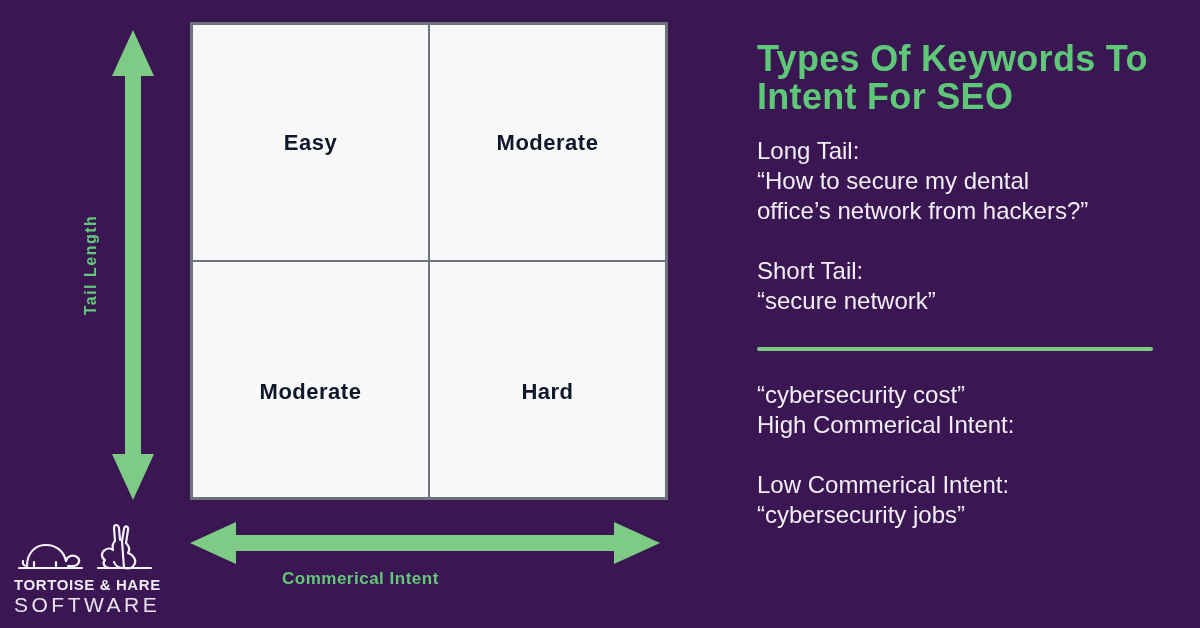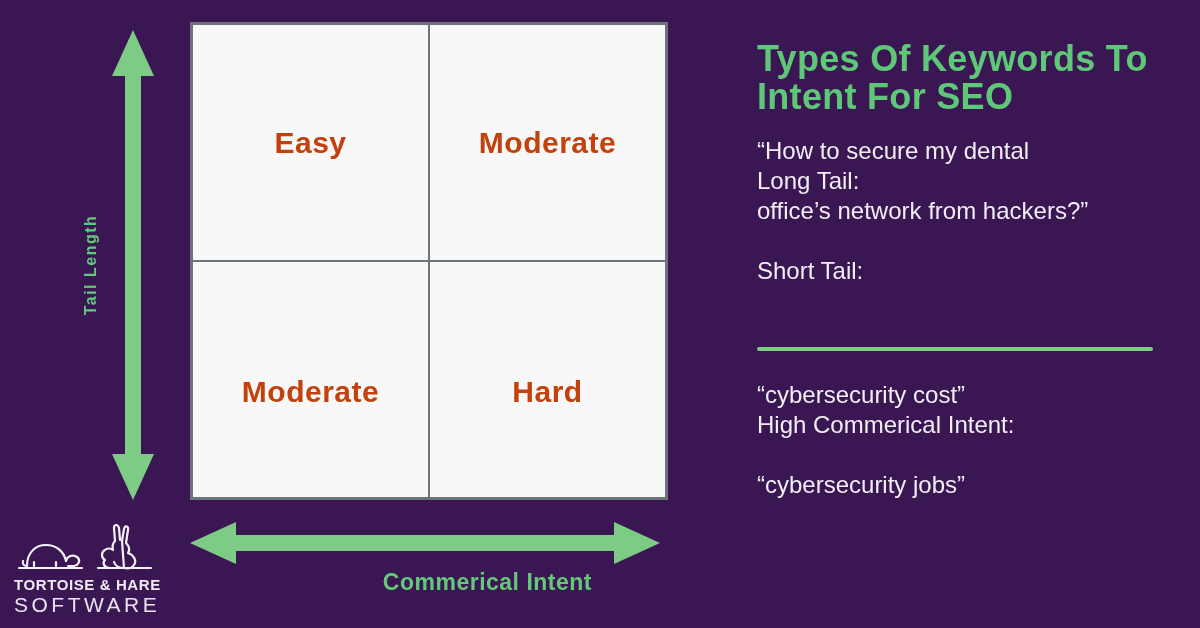--- a/index.html
+++ b/index.html
@@ -12,37 +12,37 @@
   
   .matrix {
     position:absolute; left:190px; top:22px; width:478px; height:478px;
     background:#6b747c; box-sizing:border-box; padding:3px;
     display:grid; grid-template-columns:1fr 1fr; grid-template-rows:1fr 1fr; gap:2px;
   }
   .cell {
     background:#f8f8f8; display:flex; align-items:center; justify-content:center;
   }
   .cell .qlabel {
-    font-size:30px; font-weight:700; color:#c2410c; letter-spacing:0.5px;
+    font-size:22px; font-weight:700; color:#0f172a; letter-spacing:0.5px;
   }
   .cell.bottom { padding-top:24px; box-sizing:border-box; }
 
   
   .v-arrow { position:absolute; left:111px; top:30px; }
   .h-arrow { position:absolute; left:190px; top:521px; }
 
   .y-axis-label {
     position:absolute; left:17px; top:255px; width:150px; height:20px;
     transform:rotate(-90deg);
     text-align:center; color:#63c878; font-size:16px; font-weight:700;
     letter-spacing:1.5px;
   }
   .x-axis-label {
-    position:absolute; left:292px; top:569px; width:300px;
-    text-align:right; color:#63c878; font-size:23px; font-weight:700;
+    position:absolute; left:282px; top:569px; width:300px;
+    text-align:left; color:#63c878; font-size:17px; font-weight:700;
     letter-spacing:0.5px;
   }
 
   
   .title {
     position:absolute; left:757px; top:40px; width:420px;
     color:#5ec878; font-size:36px; line-height:38px; font-weight:700;
     letter-spacing:0.3px;
   }
   .tblock {
@@ -99,35 +99,37 @@
     <polygon fill="#7dcb85" points="0,22 46,1 46,14 424,14 424,1 470,22 424,43 424,30 46,30 46,43"></polygon>
   </svg>
   <div class="x-axis-label">Commerical Intent</div>
 
   <div class="title">
       <div>Types Of Keywords To</div>
       <div>Intent For SEO</div>
     </div>
 
   <div class="tblock tblock-1">
+      <div>Long Tail:</div>
       <div>“How to secure my dental</div>
-      <div>Long Tail:</div>
       <div>office’s network from hackers?”</div>
     </div>
   <div class="tblock tblock-2">
       <div>Short Tail:</div>
+      <div>“secure network”</div>
     </div>
 
   <div class="divider"></div>
 
   <div class="tblock tblock-3">
       <div>“cybersecurity cost”</div>
       <div>High Commerical Intent:</div>
     </div>
   <div class="tblock tblock-4">
+      <div>Low Commerical Intent:</div>
       <div>“cybersecurity jobs”</div>
     </div>
 
   <div class="logo">
     <svg width="142" height="58" viewBox="0 0 142 58" fill="none" stroke="#f4f0f8" stroke-width="2.2" stroke-linecap="round" stroke-linejoin="round">
 
       <path d="M5,52 L68,52"></path>
       <path d="M13,50 C13,37 21,29 32,29 C43,29 50,36 52,45"></path>
       <path d="M52,45 C53,40 59,38 63,41 C67,44 65,49 60,50 L54,50"></path>
       <path d="M13,50 C10,50 8,48 9,45"></path>

